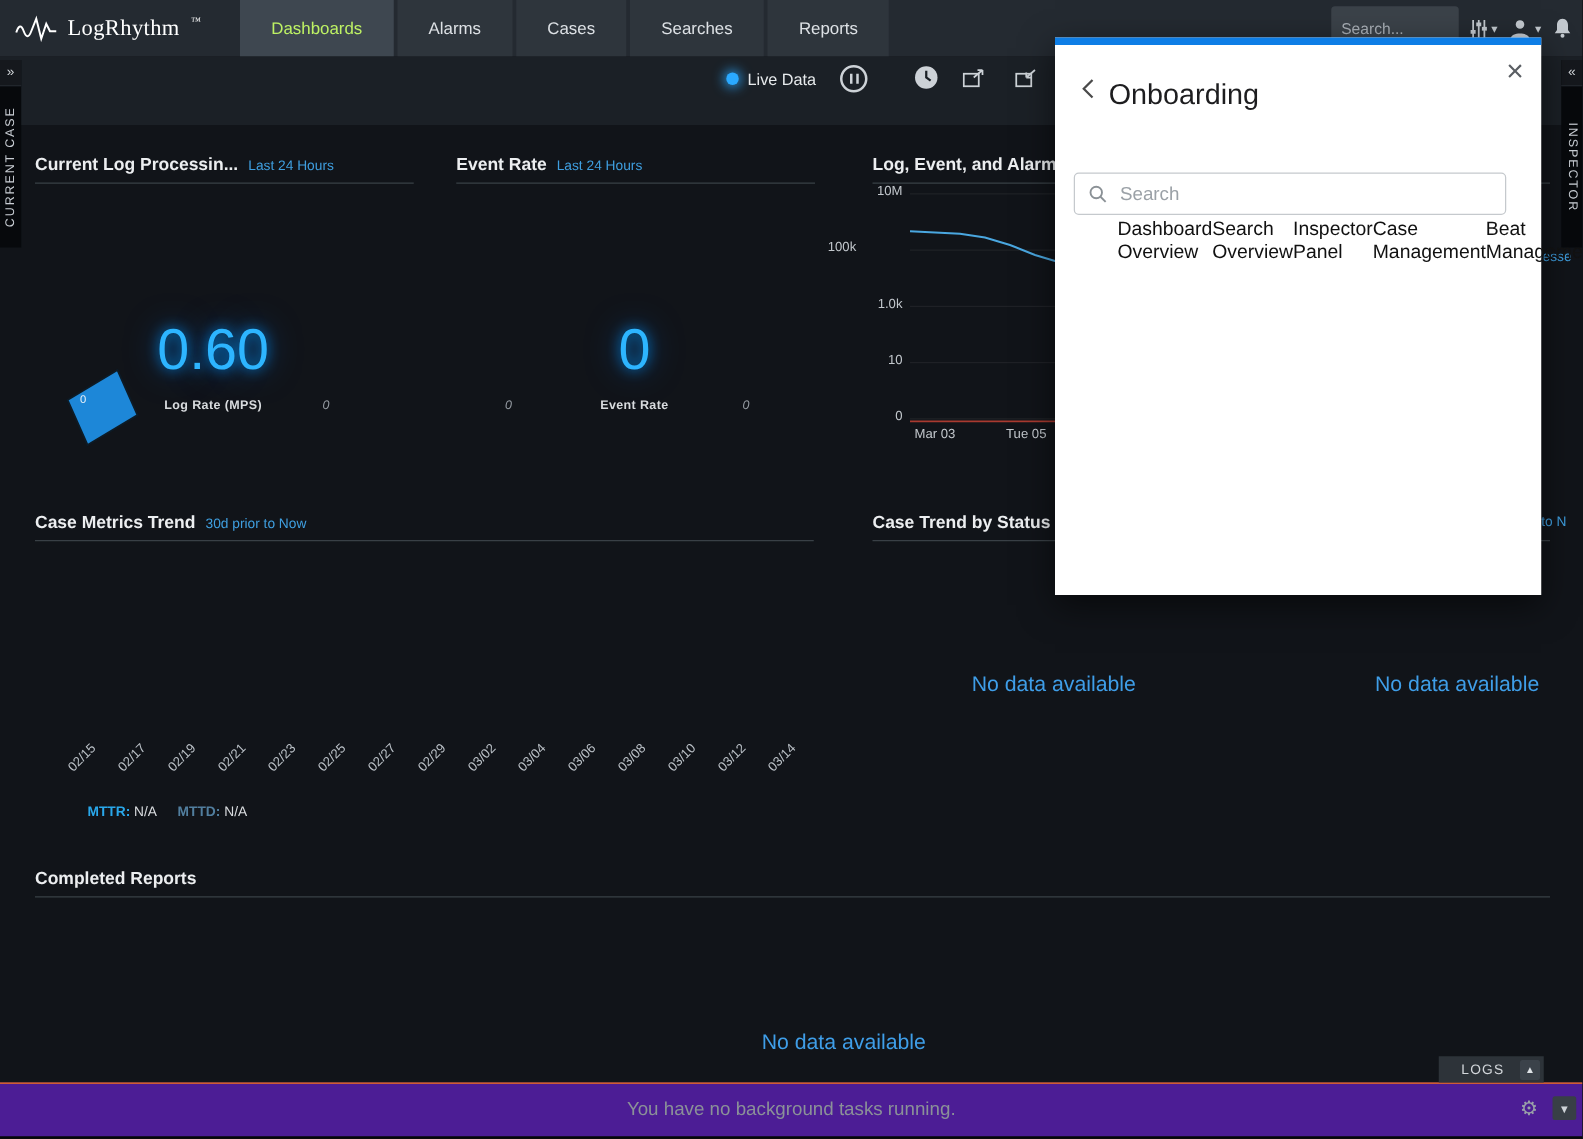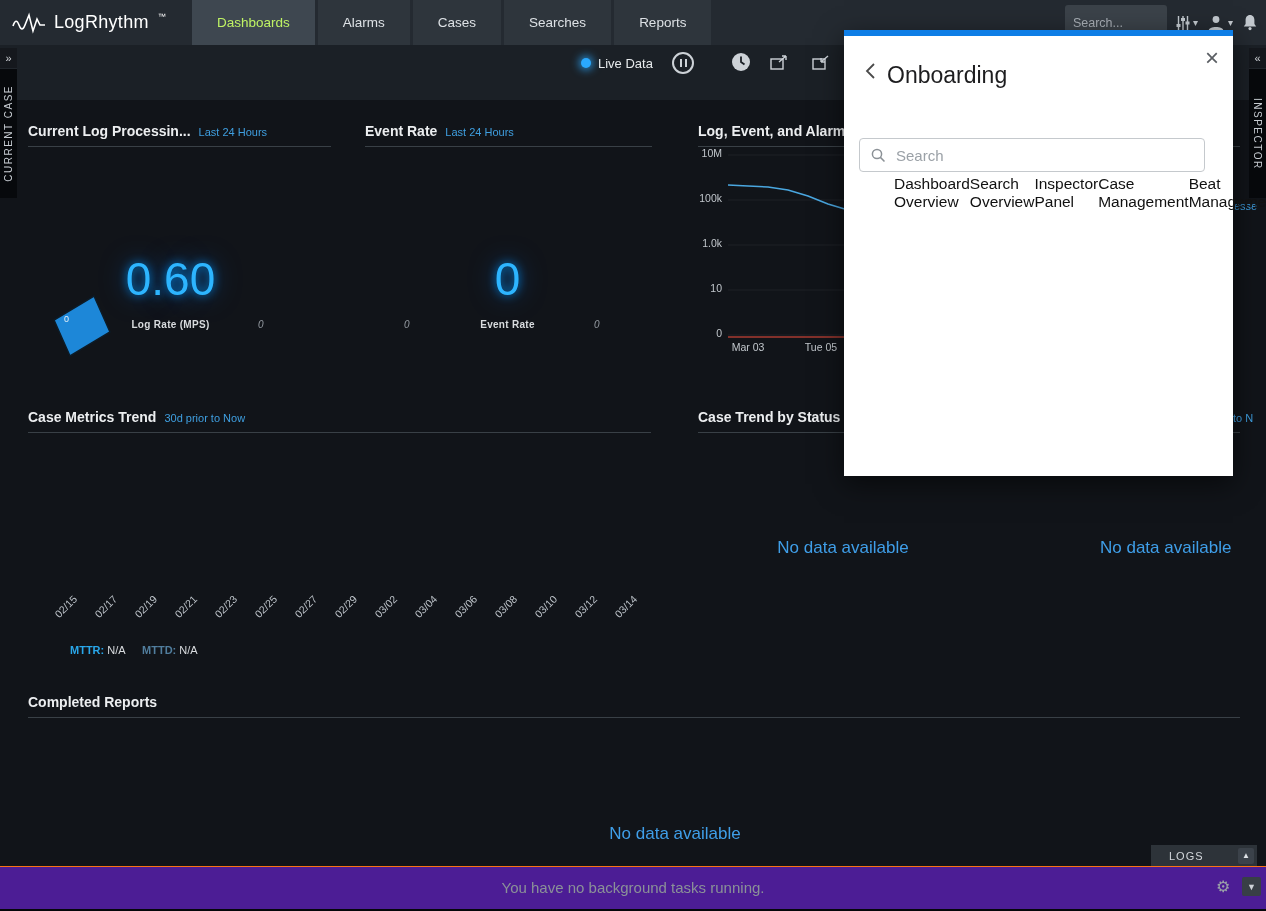--- a/index.html
+++ b/index.html
@@ -1,20 +1,20 @@
 <!DOCTYPE html>
 <html><head>
 <meta charset="utf-8">
 <style>
   html,body{margin:0;padding:0;}
   body{width:1266px;height:911px;position:relative;overflow:hidden;background:#111419;font-family:"Liberation Sans",sans-serif;}
 
   
   .navbar{position:absolute;left:0;top:0;width:1266px;height:45px;background:#242a31;z-index:3;}
-  .brand{position:absolute;left:12px;top:0;height:45px;display:flex;align-items:center;gap:8px;color:#fff;cursor:pointer;}
+  .brand{position:absolute;left:12px;top:0;height:45px;display:flex;align-items:center;gap:8px;color:#fff;cursor:pointer;font-family:Liberation Serif, serif;}
   .brand-text{font-size:18px;letter-spacing:.3px;}
   .brand sup{font-size:8px;position:relative;top:-6px;margin-left:1px;}
   .tabs{position:absolute;left:192px;top:0;height:45px;display:flex;gap:3px;}
   .tab{display:flex;align-items:center;padding:0 25px;background:#2e353c;color:#dde1e5;font-size:13.5px;cursor:pointer;}
   .tab.active{background:#3e4750;color:#bef264;}
   .nav-right{position:absolute;right:8px;top:0;height:45px;display:flex;align-items:center;gap:9px;}
   .nav-search{width:86px;height:25px;background:#3b4249;border:none;border-radius:3px;color:#cfd4d9;font-size:12.5px;padding:5px 8px;font-family:"Liberation Sans",sans-serif;}
   .nav-search::placeholder{color:#a9afb6;}
   .icon-btn{display:flex;align-items:center;gap:3px;cursor:pointer;background:none;border:none;padding:0;}
   .caret{color:#c3c9cf;font-size:10px;}
@@ -46,21 +46,21 @@
   .ytick{width:30px;text-align:right;}
   .xtick{width:52px;text-align:center;}
   .cm-tick{position:absolute;width:44px;text-align:right;font-size:10.5px;color:#bcc2c8;transform:rotate(-45deg);transform-origin:100% 50%;top:591px;}
   .mtt{position:absolute;left:70px;top:644px;font-size:11px;color:#d9dcdf;}
   .mttr-l{color:#29a7ea;font-weight:bold;}
   .mttd-l{color:#517e9e;font-weight:bold;margin-left:14px;}
   .nodata{position:absolute;font-size:17px;color:#3f9ee8;white-space:nowrap;}
   .frag{position:absolute;font-size:11px;color:#3f9fe0;white-space:nowrap;}
 
   
-  .logs-tab{position:absolute;left:1151px;top:845px;width:106px;height:21px;background:#2d3339;z-index:6;display:flex;align-items:center;padding:0 3px 0 18px;box-sizing:border-box;cursor:pointer;}
+  .logs-tab{position:absolute;left:1151px;top:845px;width:84px;height:21px;background:#2d3339;z-index:6;display:flex;align-items:center;padding:0 3px 0 18px;box-sizing:border-box;cursor:pointer;}
   .logs-label{font-size:11px;color:#d3d7db;letter-spacing:1px;}
   .logs-btn{width:16px;height:16px;background:#3b424a;border-radius:2px;display:flex;align-items:center;justify-content:center;color:#dfe3e7;font-size:8px;cursor:pointer;margin-left:auto;}
   .footer{position:absolute;left:0;top:866px;width:1266px;height:43px;background:#4c1d95;border-top:1px solid #f97316;z-index:5;}
   .status{position:absolute;left:0;top:12px;width:100%;text-align:center;font-size:15px;color:#8b9198;}
   .gear{position:absolute;left:1216px;top:10px;font-size:16px;color:#9aa1a8;cursor:pointer;}
   .down-btn{position:absolute;left:1242px;top:10px;width:19px;height:19px;background:#383f46;border-radius:2px;display:flex;align-items:center;justify-content:center;color:#ced3d8;font-size:9px;cursor:pointer;}
   .bottom-strip{position:absolute;left:0;top:909px;width:1266px;height:2px;background:#05070a;z-index:5;}
 
   
   .panel{position:absolute;left:844px;top:30px;width:389px;height:440px;background:#fff;border-top:6px solid #0e7ee6;box-shadow:0 8px 26px rgba(0,0,0,.55);z-index:20;}
@@ -184,21 +184,21 @@
 </div>
 <div class="big-num" style="left:375px;top:252px;width:265px;">0</div>
 <span class="minmax" style="left:404px;top:319px;">0</span>
 <div class="unit" style="left:375px;top:319px;width:265px;">Event Rate</div>
 <span class="minmax" style="left:594px;top:319px;">0</span>
 
 <div class="w-head" style="left:698px;top:123px;width:542px;">
   <span class="w-title">Log, Event, and Alarm...</span>
 </div>
 <span class="tick ytick" style="left:692px;top:147px;">10M</span>
-<span class="tick ytick" style="left:692px;top:192px;">100k</span>
+<span class="tick ytick" style="left:655px;top:192px;">100k</span>
 <span class="tick ytick" style="left:692px;top:237px;">1.0k</span>
 <span class="tick ytick" style="left:692px;top:282px;">10</span>
 <span class="tick ytick" style="left:692px;top:327px;">0</span>
 <svg style="position:absolute;left:726px;top:140px;" width="174" height="205">
   <g stroke="rgba(255,255,255,0.06)" stroke-width="1">
     <line x1="2" y1="15" x2="174" y2="15"></line>
       <line x1="2" y1="60" x2="174" y2="60"></line>
     <line x1="2" y1="105" x2="174" y2="105"></line>
       <line x1="2" y1="150" x2="174" y2="150"></line>
     <line x1="2" y1="195" x2="174" y2="195"></line>

